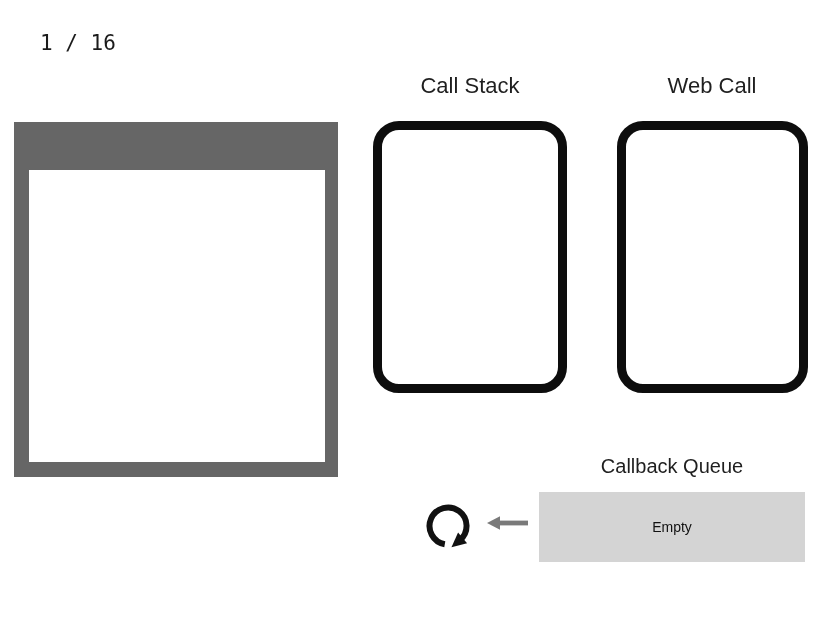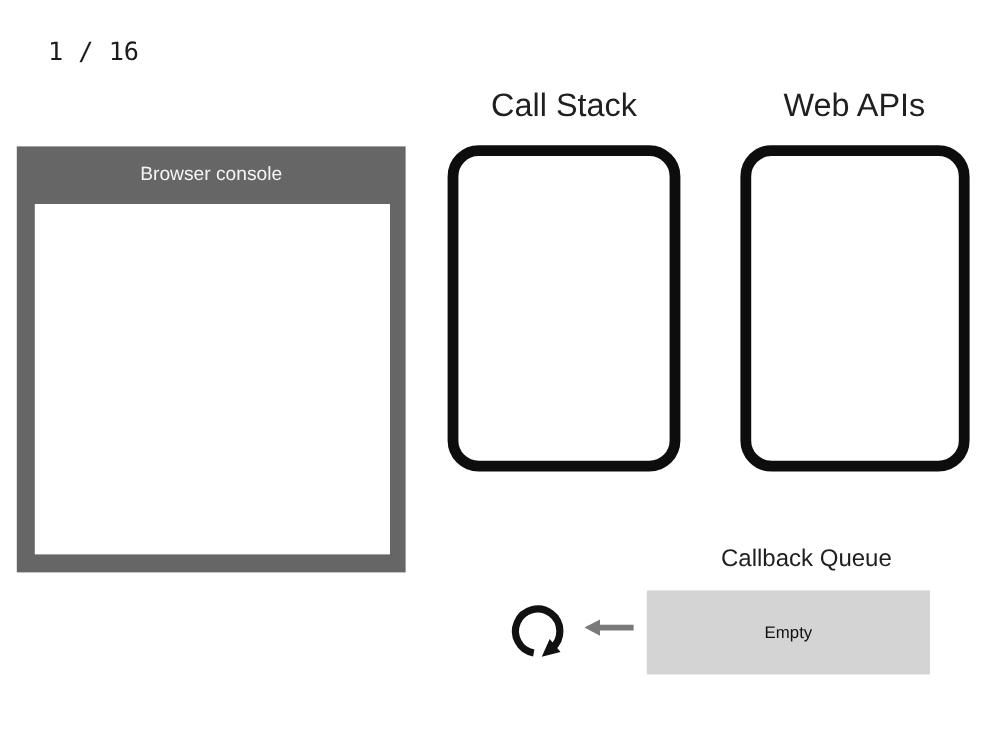--- a/index.html
+++ b/index.html
@@ -50,21 +50,21 @@
     top: 48px;
     width: 296px;
     height: 292px;
     background: #ffffff;
   }
   
   .heading {
     position: absolute;
     top: 74px;
     transform: translateX(-50%);
-    font-size: 27px;
+    font-size: 22px;
     line-height: 1.1;
     color: #1f1f1f;
     white-space: nowrap;
   }
   .callstack-heading { left: 470px; }
   .webapis-heading   { left: 712px; }
   .stackbox {
     position: absolute;
     top: 121px;
     height: 272px;
@@ -97,48 +97,47 @@
   .flow-arrow {
     position: absolute;
     left: 487px;
     top: 514px;
   }
   
   .queue-box {
     position: absolute;
     left: 539px;
     top: 492px;
-    width: 236px;
+    width: 266px;
     height: 70px;
     background: #d4d4d4;
     display: flex;
     align-items: center;
     justify-content: center;
   }
   .queue-status {
     font-size: 14px;
     color: #111111;
   }
 </style>
 </head>
 <body>
 
 <div class="slide">
 
   <div class="counter">1 / 16</div>
 
   <section class="console">
-    <div class="console-title">Browser console</div>
     <div class="console-screen"></div>
   </section>
 
   <div class="heading callstack-heading">Call Stack</div>
   <div class="stackbox callstack-box"></div>
 
-  <div class="heading webapis-heading">Web APIs</div>
+  <div class="heading webapis-heading">Web Call</div>
   <div class="stackbox webapis-box"></div>
 
 
   <svg class="loop-icon" width="50" height="50" viewBox="0 0 50 50">
     <path d="M 21.8 43.2 A 18.5 18.5 0 1 1 36.9 39.2" fill="none" stroke="#111111" stroke-width="6"></path>
     <polygon points="11,0 -3.5,7 -3.5,-7" transform="translate(36.9,39.2) rotate(140)" fill="#111111"></polygon>
   </svg>
 
   <svg class="flow-arrow" width="42" height="18" viewBox="0 0 42 18">
     <rect x="12" y="6.6" width="29" height="4.8" fill="#7a7a7a"></rect>

